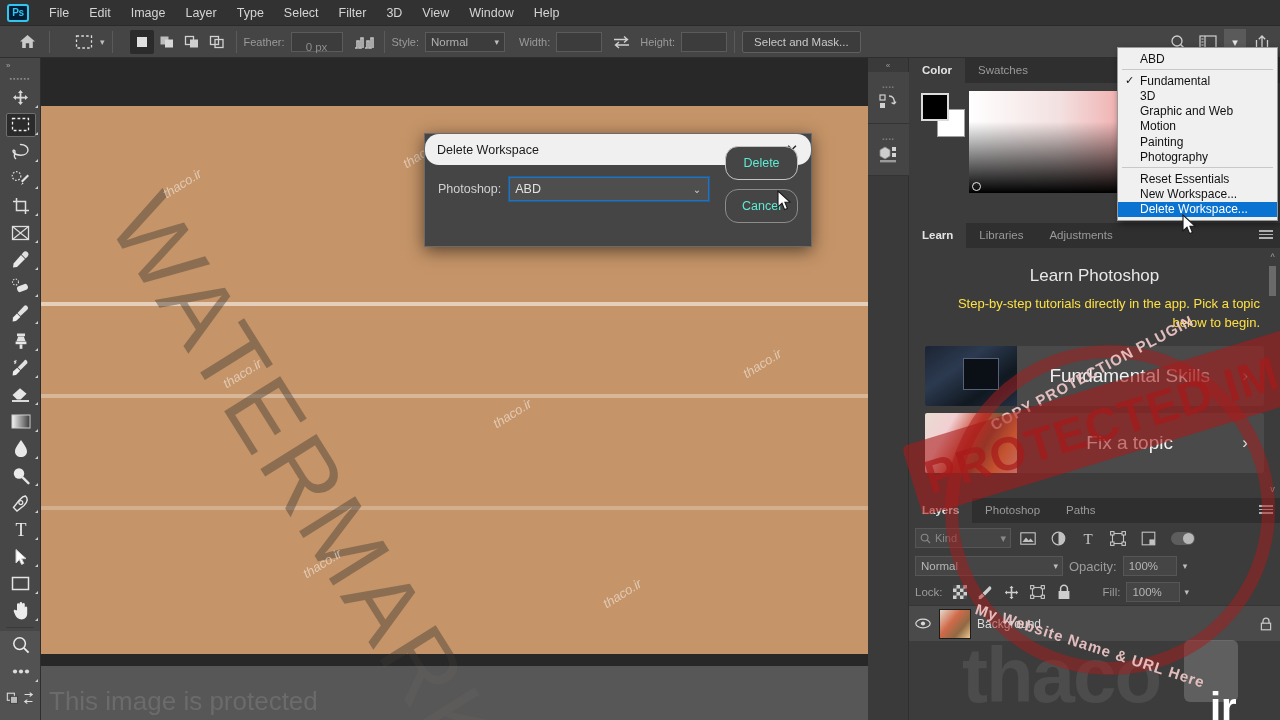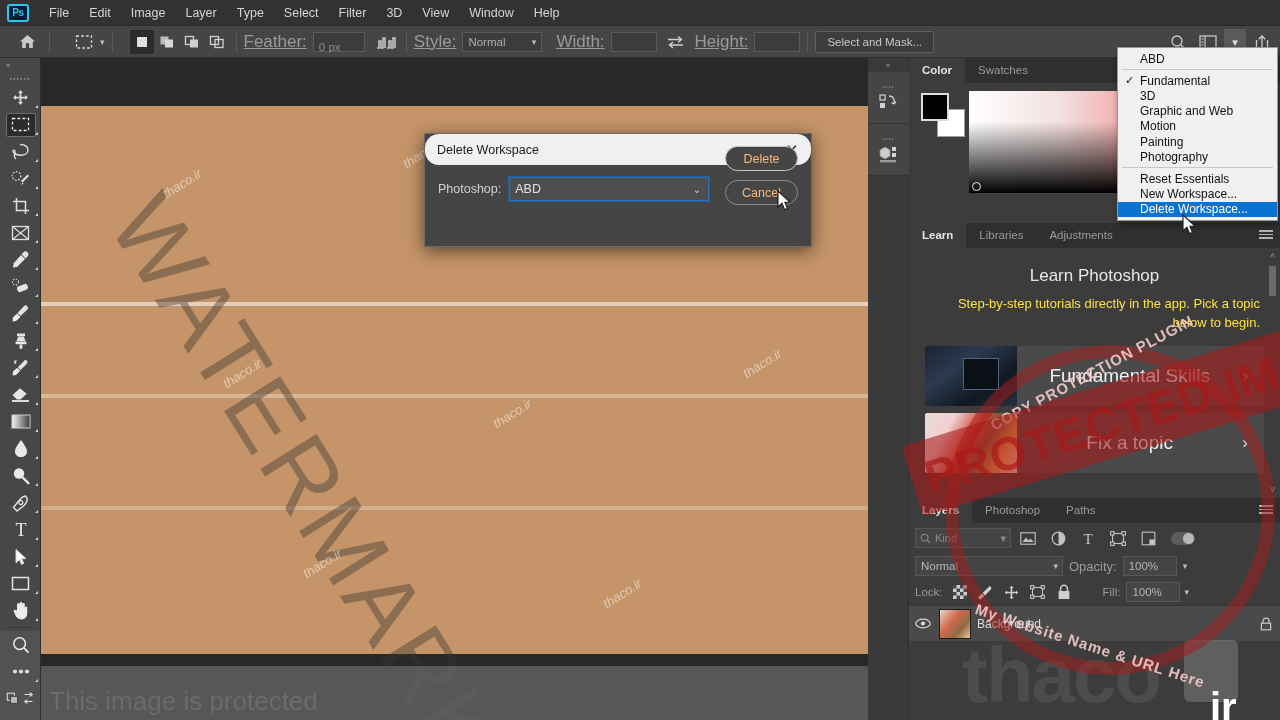--- a/index.html
+++ b/index.html
@@ -47,25 +47,26 @@
   .tp-box {
     width: 26px; height: 24px; display: flex; align-items: center; justify-content: center;
   }
   .chev { color: #bdbdbd; font-size: 9px; }
   .sel-modes { display: flex; align-items: center; gap: 1px; margin-left: 10px; }
   .sm {
     width: 24px; height: 24px; display: flex; align-items: center; justify-content: center;
     border-radius: 2px;
   }
   .sm.active { background: #2b2b2b; }
-  .opt-label { color: #9a9a9a; font-size: 17px; margin-right: 6px; white-space: nowrap; text-decoration: underline; }
+  .opt-label { color: #9a9a9a; font-size: 11px; margin-right: 6px; white-space: nowrap; }
   .opt-input {
     background: #3c3c3c; border: 1px solid #5b5b5b; color: #8d8d8d;
     font-size: 11.5px; height: 20px; padding: 5px 5px; line-height: 18px;
     font-family: "Liberation Sans", sans-serif;
+    text-align: center;
   }
   .opt-select {
     background: #3c3c3c; border: 1px solid #5b5b5b; color: #b0b0b0;
     font-size: 11.5px; height: 20px; padding: 0 18px 0 5px; line-height: 18px;
     position: relative; display: inline-flex; align-items: center;
   }
   .opt-select .chev { position: absolute; right: 5px; }
   .btn-sel-mask {
     background: #3c3c3c; border: 1px solid #5f5f5f; color: #c8c8c8;
     font-size: 11.5px; height: 22px; padding: 0 11px;
@@ -304,22 +305,22 @@
   .dlg-body { display: flex; padding: 12px 13px 0 13px; }
   .dlg-label { color: #d0d0d0; font-size: 12.5px; line-height: 24px; white-space: nowrap; margin-right: 8px; }
   .dlg-select {
     flex: 1; height: 24px; background: #4e4e4e; border: 1px solid #2a6fb0;
     outline: 1px solid #1e5f9e; color: #e2e2e2; font-size: 12.5px;
     display: flex; align-items: center; padding: 0 5px; position: relative;
   }
   .dlg-select .chev { position: absolute; right: 7px; color: #cccccc; font-size: 10px; }
   .dlg-btns { position: absolute; right: 13px; top: 12px; display: flex; flex-direction: column; gap: 9px; }
   .dlg-btn {
-    width: 73px; height: 25px; border-radius: 13px; border: 1px solid #8c8c8c;
-    background: #454545; color: #fdba74; font-size: 12.5px;
+    width: 73px; height: 34px; border-radius: 13px; border: 1px solid #8c8c8c;
+    background: #454545; color: #5eead4; font-size: 12.5px;
     display: flex; align-items: center; justify-content: center;
   }
   .dlg-btn.primary { border-color: #c4c4c4; }
 
   
   .cursor { position: absolute; z-index: 90; pointer-events: none; }
   .stamp-band {
     position: absolute; z-index: 80; pointer-events: none;
     font-size: 47px; font-weight: bold; color: rgba(168,26,26,0.70);
     letter-spacing: 1px; white-space: nowrap;

